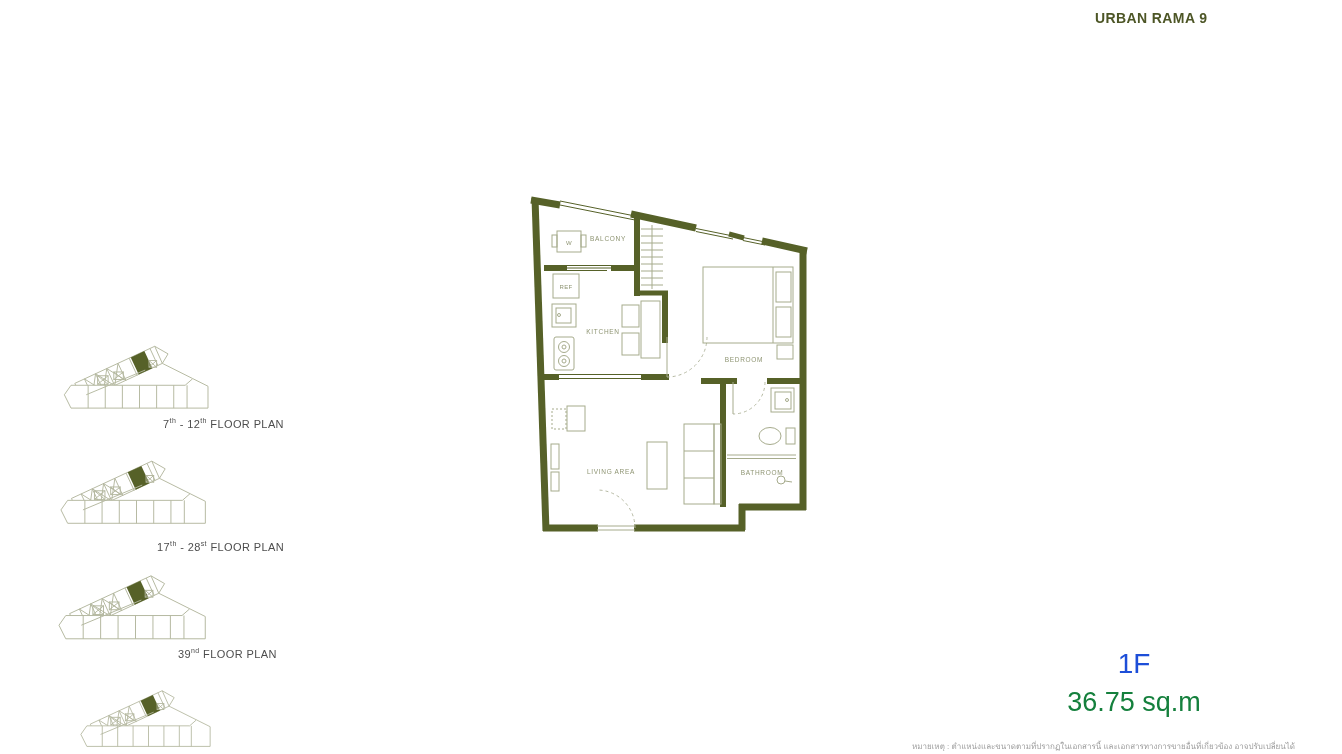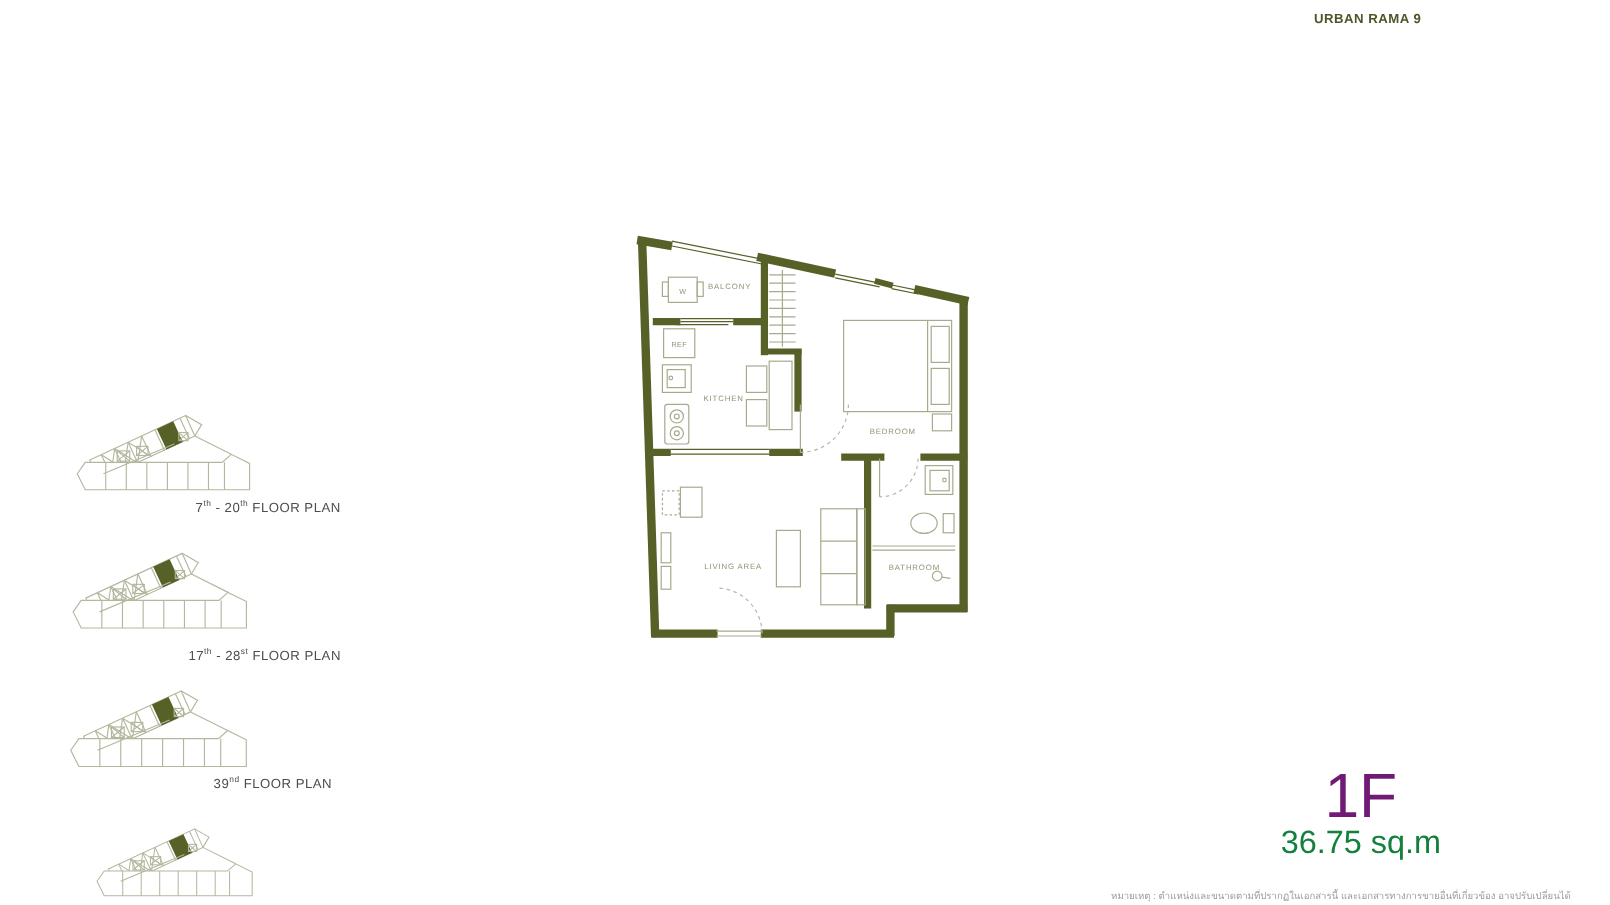--- a/index.html
+++ b/index.html
@@ -3,21 +3,21 @@
 <meta charset="utf-8">
 <style>
   html,body{margin:0;padding:0;}
   body{
     width:1342px;height:754px;position:relative;overflow:hidden;
     background:#ffffff;font-family:"Liberation Sans",sans-serif;
   }
   
   .brand{
     position:absolute;left:1095px;top:10px;
-    font-size:11px;font-weight:bold;letter-spacing:.4px;color:#4d5626;
+    font-size:14px;font-weight:bold;letter-spacing:.4px;color:#4d5626;
   }
   
   .thumb{position:absolute;}
   .thumb svg{display:block;width:100%;height:100%;}
   .thumb-label{
     position:absolute;font-size:11px;color:#4d4d4d;letter-spacing:.4px;white-space:nowrap;
   }
   .thumb-label sup{font-size:7px;}
   
   .plan{position:absolute;left:515px;top:185px;width:310px;height:360px;}
@@ -33,25 +33,25 @@
   .room-label{
     font-family:"Liberation Sans",sans-serif;font-size:6.5px;fill:#8e9472;
     letter-spacing:.7px;text-anchor:middle;
   }
   .fix-label{
     font-family:"Liberation Sans",sans-serif;font-size:6px;fill:#8e9472;
     letter-spacing:.3px;text-anchor:middle;
   }
   
   .unit-info{position:absolute;left:1028px;top:642px;width:212px;text-align:center;}
-  .unit-type{font-size:52px;color:#701a75;line-height:44px;}
+  .unit-type{font-size:28px;color:#1d4ed8;line-height:44px;}
   .unit-area{font-size:27px;color:#15803d;line-height:32px;}
   
   .footnote{
-    position:absolute;right:33px;top:740px;font-size:8px;color:#9a9a9a;white-space:nowrap;
+    position:absolute;right:47px;top:740px;font-size:8px;color:#9a9a9a;white-space:nowrap;
   }
   
   .tline{stroke:#b3b79e;stroke-width:1;fill:none;}
   .tfill{stroke:#b3b79e;stroke-width:1;fill:#ffffff;}
   .thl{fill:#566128;stroke:none;}
 </style>
 </head>
 <body>
 
 <svg width="0" height="0" style="position:absolute" aria-hidden="true">
@@ -91,21 +91,21 @@
   </defs>
 </svg>
 
 <div class="brand">URBAN RAMA 9</div>
 
 <div class="thumb" style="left:62px;top:332px;width:155px;height:78px;">
   <svg viewBox="0 0 160 82">
       <use href="#thumb-shape"></use>
     </svg>
 </div>
-<div class="thumb-label" style="left:163px;top:417px;"><span>7</span><sup>th</sup><span> - 20</span><sup>th</sup><span> FLOOR PLAN</span></div>
+<div class="thumb-label" style="left:163px;top:417px;"><span>7</span><sup>th</sup><span> - 12</span><sup>th</sup><span> FLOOR PLAN</span></div>
 
 <div class="thumb" style="left:60px;top:446px;width:153px;height:80px;">
   <svg viewBox="0 0 160 82">
       <use href="#thumb-shape"></use>
     </svg>
 </div>
 <div class="thumb-label" style="left:157px;top:540px;"><span>17</span><sup>th</sup><span> - 28</span><sup>st</sup><span> FLOOR PLAN</span></div>
 
 <div class="thumb" style="left:58px;top:560px;width:155px;height:82px;">
   <svg viewBox="0 0 160 82">

